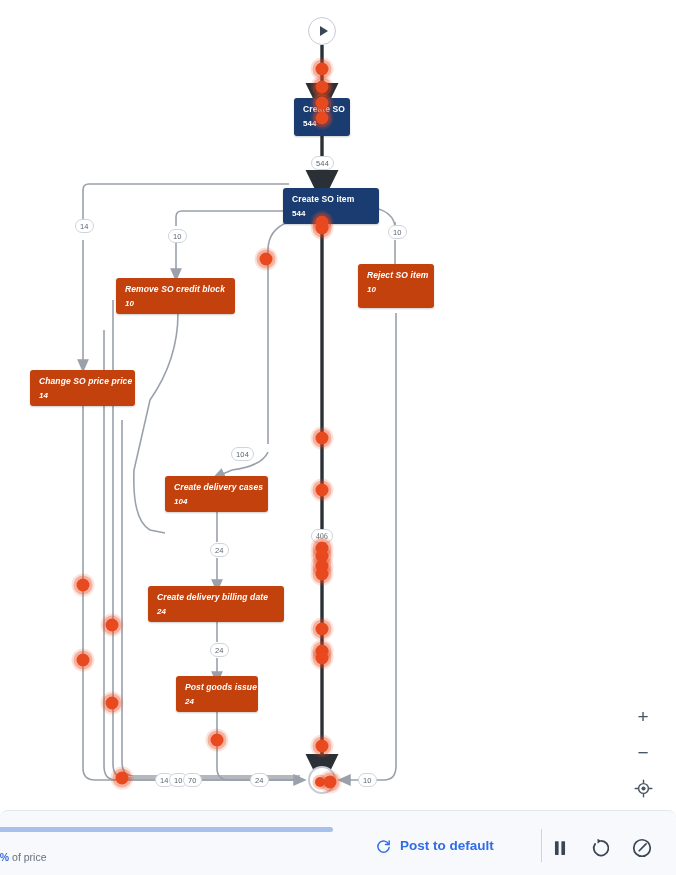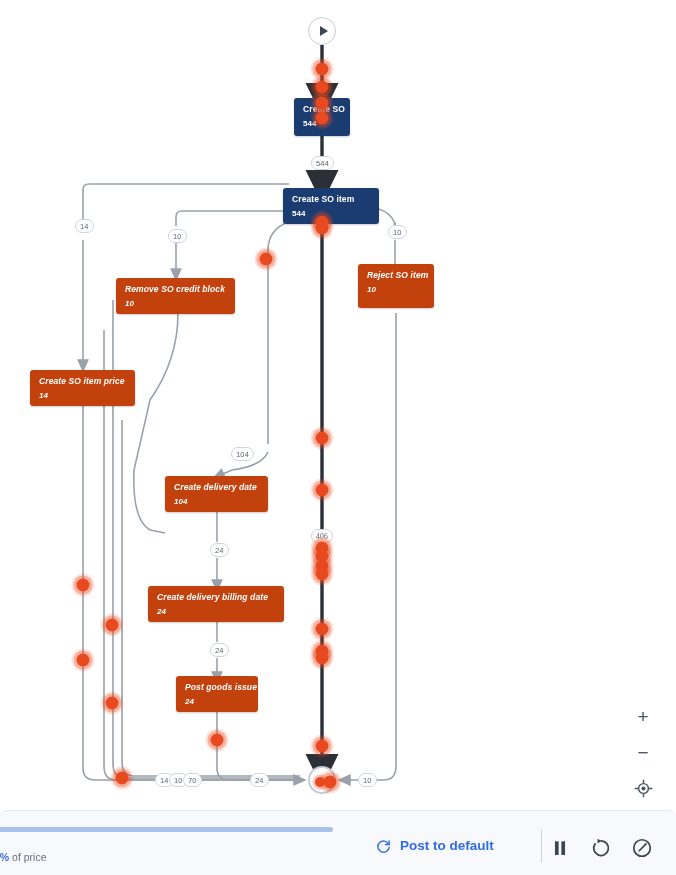--- a/index.html
+++ b/index.html
@@ -257,26 +257,26 @@
       <span class="n-label">Remove SO credit block</span>
       <span class="n-count">10</span>
     </div>
 
     <div class="node secondary" style="left:358px; top:264px; width:76px; height:44px;">
       <span class="n-label">Reject SO item</span>
       <span class="n-count">10</span>
     </div>
 
     <div class="node secondary" style="left:30px; top:370px; width:105px; height:36px;">
-      <span class="n-label">Create SO item price</span>
+      <span class="n-label">Change SO price price</span>
       <span class="n-count">14</span>
     </div>
 
     <div class="node secondary" style="left:165px; top:476px; width:103px; height:36px;">
-      <span class="n-label">Create delivery date</span>
+      <span class="n-label">Create delivery cases</span>
       <span class="n-count">104</span>
     </div>
 
     <div class="node secondary" style="left:148px; top:586px; width:136px; height:36px;">
       <span class="n-label">Create delivery billing date</span>
       <span class="n-count">24</span>
     </div>
 
     <div class="node secondary" style="left:176px; top:676px; width:82px; height:36px;">
       <span class="n-label">Post goods issue</span>

